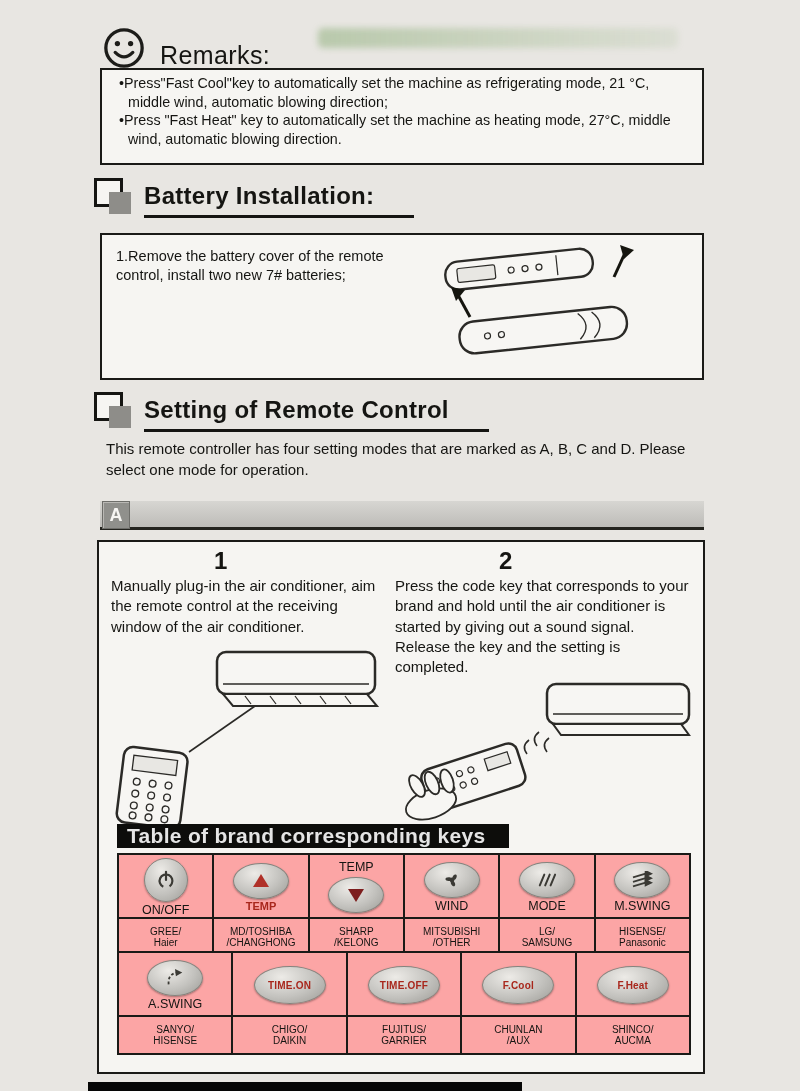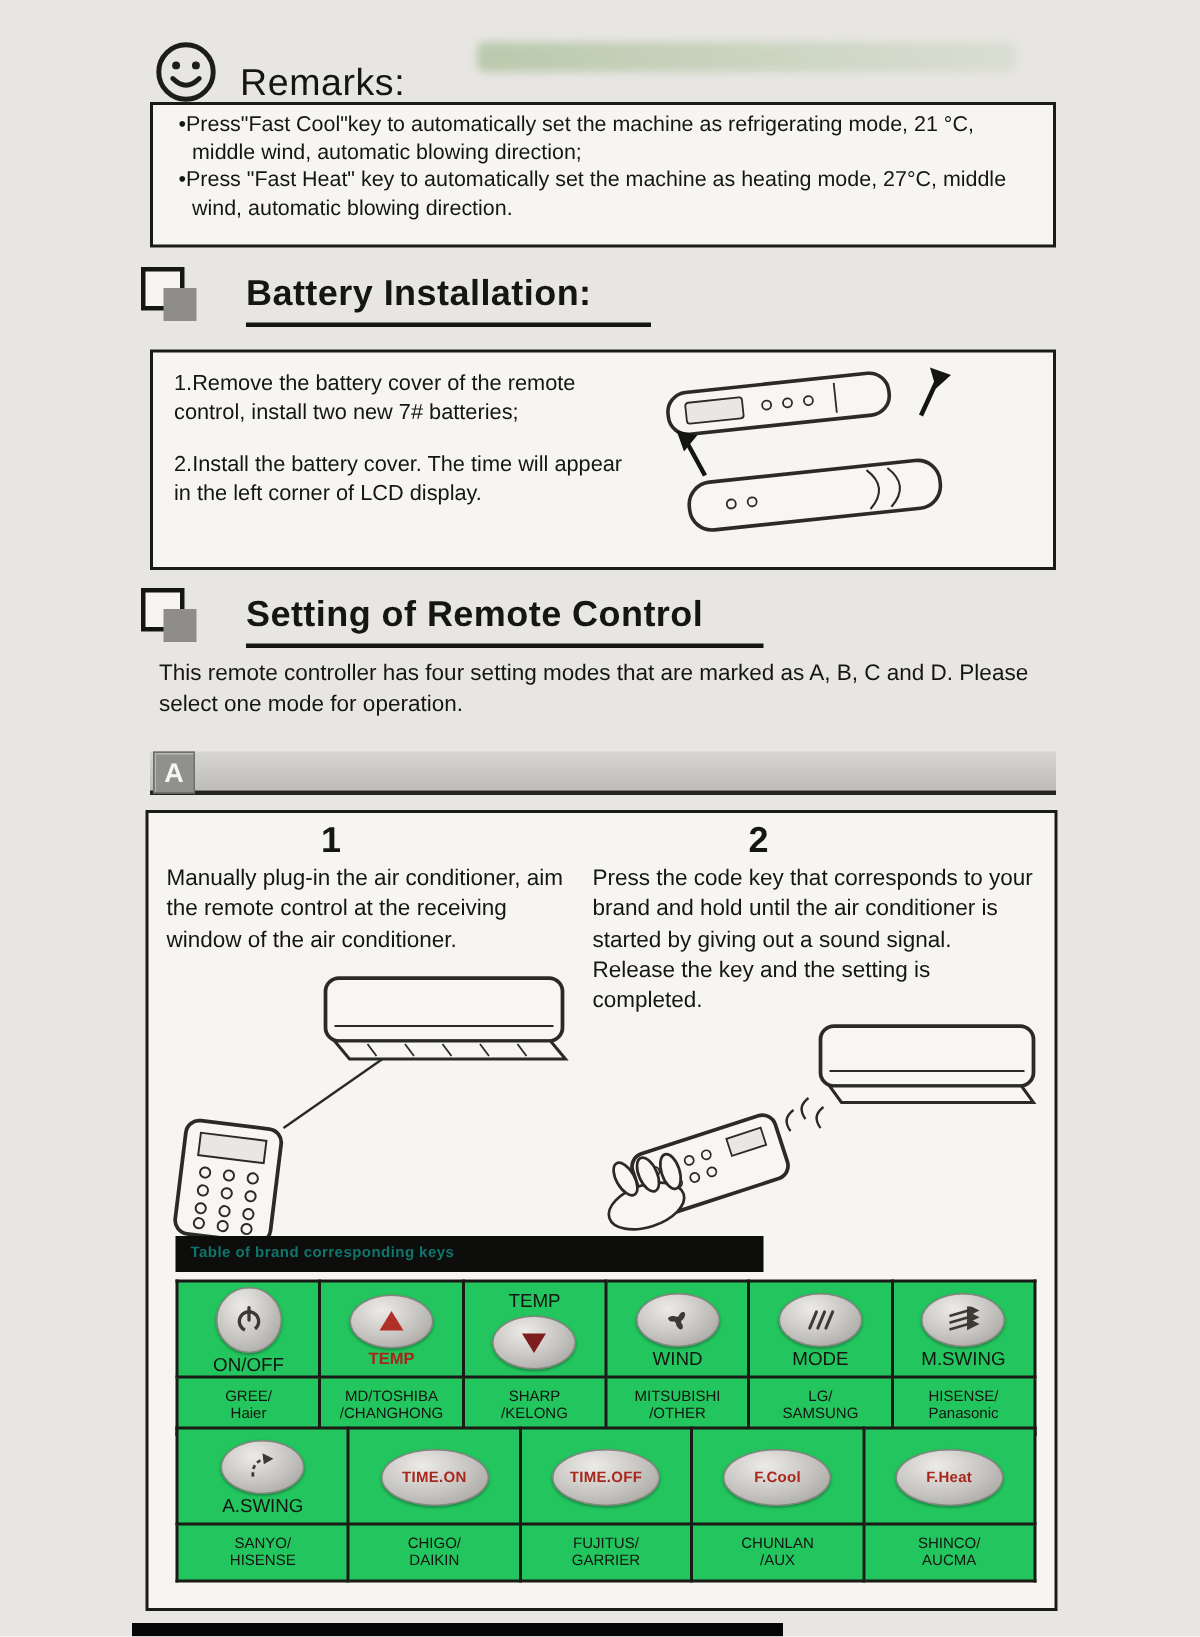--- a/index.html
+++ b/index.html
@@ -10,21 +10,21 @@
   
   .remarks-row{position:absolute;left:102px;top:26px;display:flex;align-items:flex-end;gap:14px;}
   .smiley{width:44px;height:44px;}
   .remarks-title{font-size:25px;letter-spacing:.4px;}
   
   .box{position:absolute;background:#f6f5f2;border:2.5px solid #1a1a17;box-sizing:border-box;}
   .fastbox{left:100px;top:68px;width:604px;height:97px;padding:4px 10px 0 10px;}
   .fastbox-title{font-weight:bold;font-size:15px;margin-bottom:2px;}
   .bullet{font-size:14.3px;line-height:1.3;padding-left:16px;text-indent:-9px;}
   
-  .heading{position:absolute;display:flex;align-items:flex-start;gap:28px;}
+  .heading{position:absolute;display:flex;align-items:flex-start;gap:8px;}
   .h-batt{left:94px;top:178px;}
   .h-set{left:94px;top:392px;}
   .sqicon{position:relative;width:42px;height:42px;display:inline-block;flex:0 0 42px;}
   .sq-w{position:absolute;left:0;top:0;width:23px;height:23px;background:#f6f5f2;border:3px solid #151512;}
   .sq-g{position:absolute;left:15px;top:14px;width:22px;height:22px;background:#8e8d89;}
   .heading-text{font-size:24px;font-weight:800;letter-spacing:.3px;border-bottom:3px solid #151512;
                 padding:4px 40px 5px 0;}
   
   .battbox{left:100px;top:233px;width:604px;height:147px;}
   .batt-steps{position:absolute;left:14px;top:12px;width:302px;font-size:14.5px;line-height:1.3;}
@@ -44,26 +44,26 @@
           border:2.5px solid #1a1a17;box-sizing:border-box;}
   .stepnum{position:absolute;font-size:24px;font-weight:bold;}
   .n1{left:115px;top:5px;}
   .n2{left:400px;top:5px;}
   .steptext{position:absolute;font-size:15px;line-height:1.35;margin:0;}
   .t1{left:12px;top:34px;width:268px;}
   .t2{left:296px;top:34px;width:294px;}
   .illus1{position:absolute;left:6px;top:102px;width:290px;height:182px;}
   .illus2{position:absolute;left:290px;top:138px;width:308px;height:148px;}
   .table-title{position:absolute;left:18px;top:282px;width:392px;height:24px;background:#0d0d0b;
-               color:#0f766e;font-weight:bold;font-size:10px;line-height:24px;padding-left:10px;
+               color:#e5e5e5;font-weight:bold;font-size:21px;line-height:24px;padding-left:10px;
                box-sizing:border-box;letter-spacing:.3px;}
   .btable{position:absolute;left:18px;border-collapse:collapse;table-layout:fixed;}
   .btop{top:311px;width:574px;}
   .bbot{top:409px;width:574px;}
-  .btable td{border:2px solid #1a1a17;background:#22c55e;text-align:center;vertical-align:middle;padding:0;}
+  .btable td{border:2px solid #1a1a17;background:#fca5a5;text-align:center;vertical-align:middle;padding:0;}
   .btn-row td{height:60px;}
   .brand-row td{height:36px;}
   .bbot .btn-row td{height:62px;}
   .brandcell{font-size:10px;line-height:1.15;white-space:pre-line;}
   .obtn{width:54px;height:34px;margin:3px auto 1px;border-radius:50%;
         background:radial-gradient(ellipse at 38% 28%,#edebe7 0%,#c3c2be 55%,#9c9b96 100%);
         border:1px solid #85847e;display:flex;align-items:center;justify-content:center;
         box-shadow:0 1px 2px rgba(0,0,0,.35);}
   .obtn.round{width:42px;height:42px;}
   .obtn.wide{width:70px;height:36px;}
@@ -99,21 +99,20 @@
     <span class="sqicon">
         <span class="sq-w"></span>
         <span class="sq-g"></span>
       </span>
     <span class="heading-text">Battery Installation:</span>
   </div>
 
   <div class="box battbox">
     <div class="batt-steps">
       <p>1.Remove the battery cover of the remote control, install two new 7# batteries;</p>
-      <p>2.Install the battery cover. The time will appear in the left corner of LCD display.</p>
     </div>
     <svg class="batt-art" viewBox="0 0 280 140">
       <g transform="translate(26,26) rotate(-6)">
         <rect width="148" height="28" rx="13" fill="#f7f6f3" stroke="#2b2a27" stroke-width="2.4"></rect>
         <rect x="12" y="7" width="38" height="14" rx="2" fill="#e8e7e3" stroke="#2b2a27" stroke-width="1.2"></rect>
         <circle cx="66" cy="14" r="3" fill="none" stroke="#2b2a27" stroke-width="1.2"></circle>
         <circle cx="80" cy="14" r="3" fill="none" stroke="#2b2a27" stroke-width="1.2"></circle>
         <circle cx="94" cy="14" r="3" fill="none" stroke="#2b2a27" stroke-width="1.2"></circle>
         <line x1="112" y1="4" x2="112" y2="24" stroke="#2b2a27" stroke-width="1.2"></line>
       </g>

